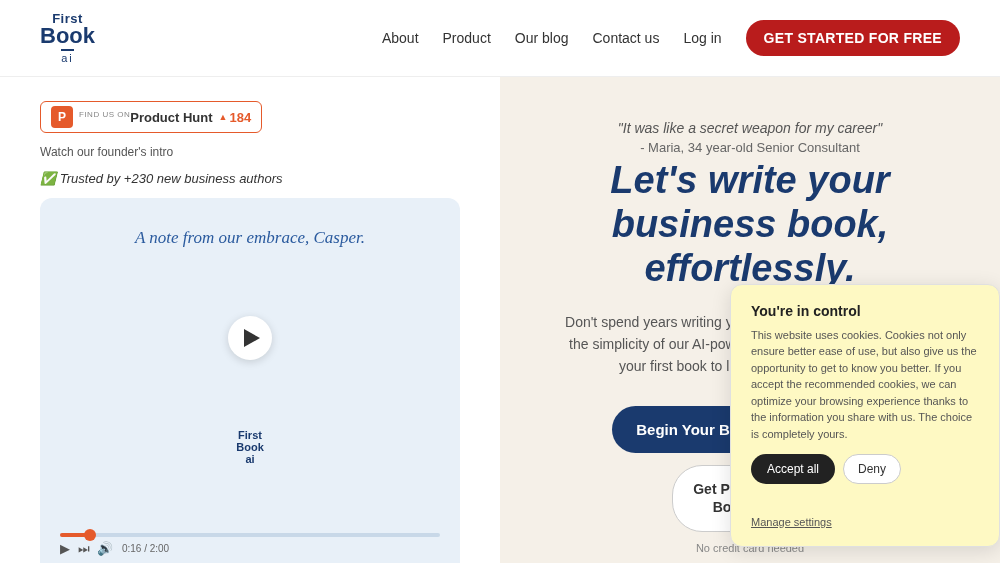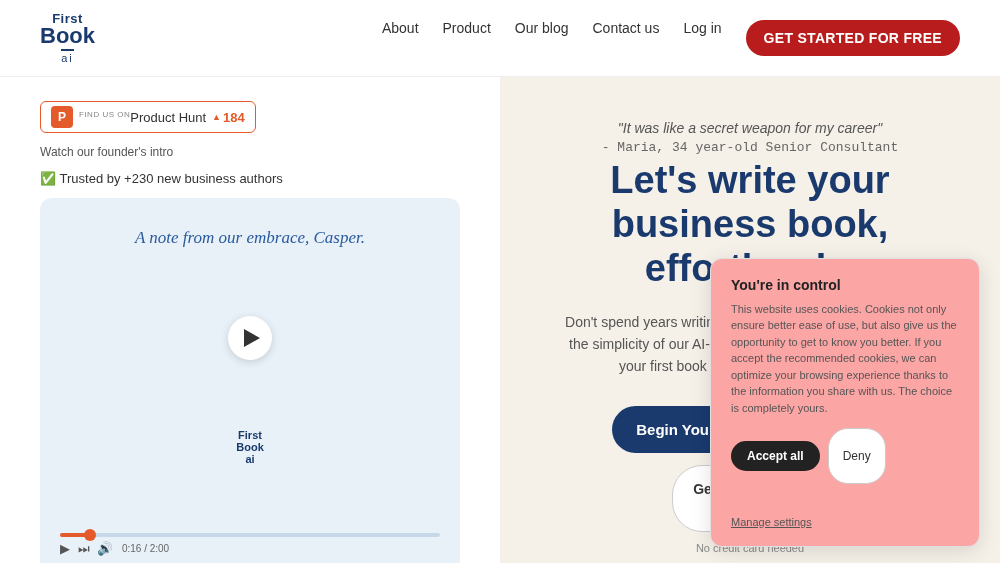--- a/index.html
+++ b/index.html
@@ -7,21 +7,21 @@
 
     
     nav {
       display: flex; align-items: center; justify-content: space-between;
       padding: 12px 40px; border-bottom: 1px solid #eee; background: #fff;
     }
     .logo { display: flex; flex-direction: column; align-items: center; line-height: 1; }
     .logo-top { font-size: 13px; font-weight: 600; color: #1a3a6e; letter-spacing: 0.5px; }
     .logo-book { font-size: 22px; font-weight: 800; color: #1a3a6e; line-height: 1; }
     .logo-ai { font-size: 11px; color: #1a3a6e; letter-spacing: 2px; border-top: 2px solid #1a3a6e; padding-top: 2px; margin-top: 2px; }
-    .nav-links { display: flex; gap: 24px; align-items: flex-start; }
+    .nav-links { display: flex; gap: 24px; align-items: center; }
     .nav-links a { text-decoration: none; color: #333; font-size: 14px; }
     .btn-cta {
       background: #b91c1c; color: #fff; border: none; padding: 10px 18px;
       border-radius: 24px; font-size: 14px; font-weight: 700; cursor: pointer;
       letter-spacing: 0.3px; text-transform: uppercase;
     }
 
     
     .main-container {
       display: flex; min-height: 520px;
@@ -37,26 +37,26 @@
       border: 1px solid #e55a2b; border-radius: 6px; padding: 4px 10px;
       width: fit-content; text-decoration: none;
     }
     .ph-icon {
       background: #e55a2b; color: #fff; border-radius: 4px;
       width: 22px; height: 22px; display: flex; align-items: center; justify-content: center;
       font-size: 12px; font-weight: 900;
     }
     .ph-text { display: flex; flex-direction: row; }
     .ph-find { font-size: 8px; color: #888; text-transform: uppercase; letter-spacing: 0.5px; }
-    .ph-name { font-size: 13px; font-weight: 400; color: #333; }
+    .ph-name { font-size: 13px; font-weight: 700; color: #333; }
     .ph-count { display: flex; align-items: center; gap: 2px; font-size: 13px; font-weight: 700; color: #e55a2b; }
     .ph-arrow { font-size: 9px; }
 
     .watch-text { font-size: 12px; color: #555; }
-    .trusted-line { display: flex; align-items: center; gap: 6px; font-size: 13px; color: #333; }
+    .trusted-line { display: flex; align-items: center; gap: 6px; font-size: 13px; color: #333; font-style: italic; }
 
     
     .video-player {
       background: #e8f0f8; border-radius: 12px; padding: 20px;
       flex: 1; display: flex; flex-direction: column; align-items: center;
       justify-content: space-between; min-height: 220px; position: relative;
     }
     .video-note {
       font-family: 'Georgia', serif; font-style: italic; color: #2a5a9e;
       font-size: 17px; text-align: center; padding-top: 10px;
@@ -84,53 +84,53 @@
     .ctrl-icon { font-size: 13px; cursor: pointer; }
     .time-text { font-size: 10px; color: #666; }
 
     
     .right-panel {
       width: 50%; background: #f5f0e8; padding: 32px 48px;
       display: flex; flex-direction: column; align-items: center;
       justify-content: center; text-align: center;
     }
     .testimonial-quote { font-size: 14px; color: #555; font-style: italic; margin-bottom: 4px; }
-    .testimonial-author { font-size: 13px; color: #666; margin-bottom: 4px; font-family: Liberation Mono, monospace; }
-    .hero-headline { font-size: 38px; font-weight: 800; color: #1a3a6e; line-height: 1.15; margin-bottom: 20px; }
+    .testimonial-author { font-size: 13px; color: #666; margin-bottom: 4px; }
+    .hero-headline { font-size: 38px; font-weight: 800; color: #1a3a6e; line-height: 1.15; margin-bottom: 20px; font-style: italic; }
     .hero-subtext { font-size: 14px; color: #555; line-height: 1.6; max-width: 380px; margin-bottom: 28px; }
 
     .cta-buttons { display: flex; gap: 12px; align-items: center; flex-wrap: wrap; justify-content: center; margin-bottom: 10px; }
     .btn-primary {
       background: #1a3a6e; color: #fff; border: none; padding: 14px 24px;
       border-radius: 30px; font-size: 15px; font-weight: 700; cursor: pointer;
       line-height: 1.3; text-align: center;
     }
     .btn-secondary {
       background: #fff; color: #333; border: 1.5px solid #ccc; padding: 14px 20px;
       border-radius: 30px; font-size: 14px; font-weight: 600; cursor: pointer;
       line-height: 1.3; text-align: center;
     }
     .no-credit { font-size: 11px; color: #888; }
 
     
     .cookie-banner {
-      position: fixed; bottom: 16px; right: 20px;
-      background: #fca5a5; border: 1px solid #e0e0e0; border-radius: 12px;
+      position: fixed; bottom: 16px; right: 0;
+      background: #fef9c3; border: 1px solid #e0e0e0; border-radius: 12px;
       padding: 18px 20px; width: 270px; box-shadow: 0 4px 20px rgba(0,0,0,0.12);
       z-index: 1000;
     }
     .cookie-title { font-size: 14px; font-weight: 700; color: #222; margin-bottom: 8px; }
     .cookie-text { font-size: 11px; color: #555; line-height: 1.5; margin-bottom: 12px; }
     .cookie-buttons { display: flex; gap: 8px; align-items: center; flex-wrap: wrap; }
     .cookie-accept {
       background: #222; color: #fff; border: none; padding: 8px 16px;
-      border-radius: 20px; font-size: 12px; cursor: pointer; font-weight: 700;
+      border-radius: 20px; font-size: 12px; cursor: pointer; font-weight: 400;
     }
     .cookie-deny {
-      background: #fff; color: #333; border: 1.5px solid #ccc; padding: 20px 14px;
+      background: #fff; color: #333; border: 1.5px solid #ccc; padding: 7px 14px;
       border-radius: 20px; font-size: 12px; cursor: pointer;
     }
     .cookie-settings { font-size: 11px; color: #555; cursor: pointer; text-decoration: underline; margin-top: 24px; }
   </style>
 </head>
 <body>
 
 <nav>
   <div class="logo">
     <span class="logo-top">First</span>

